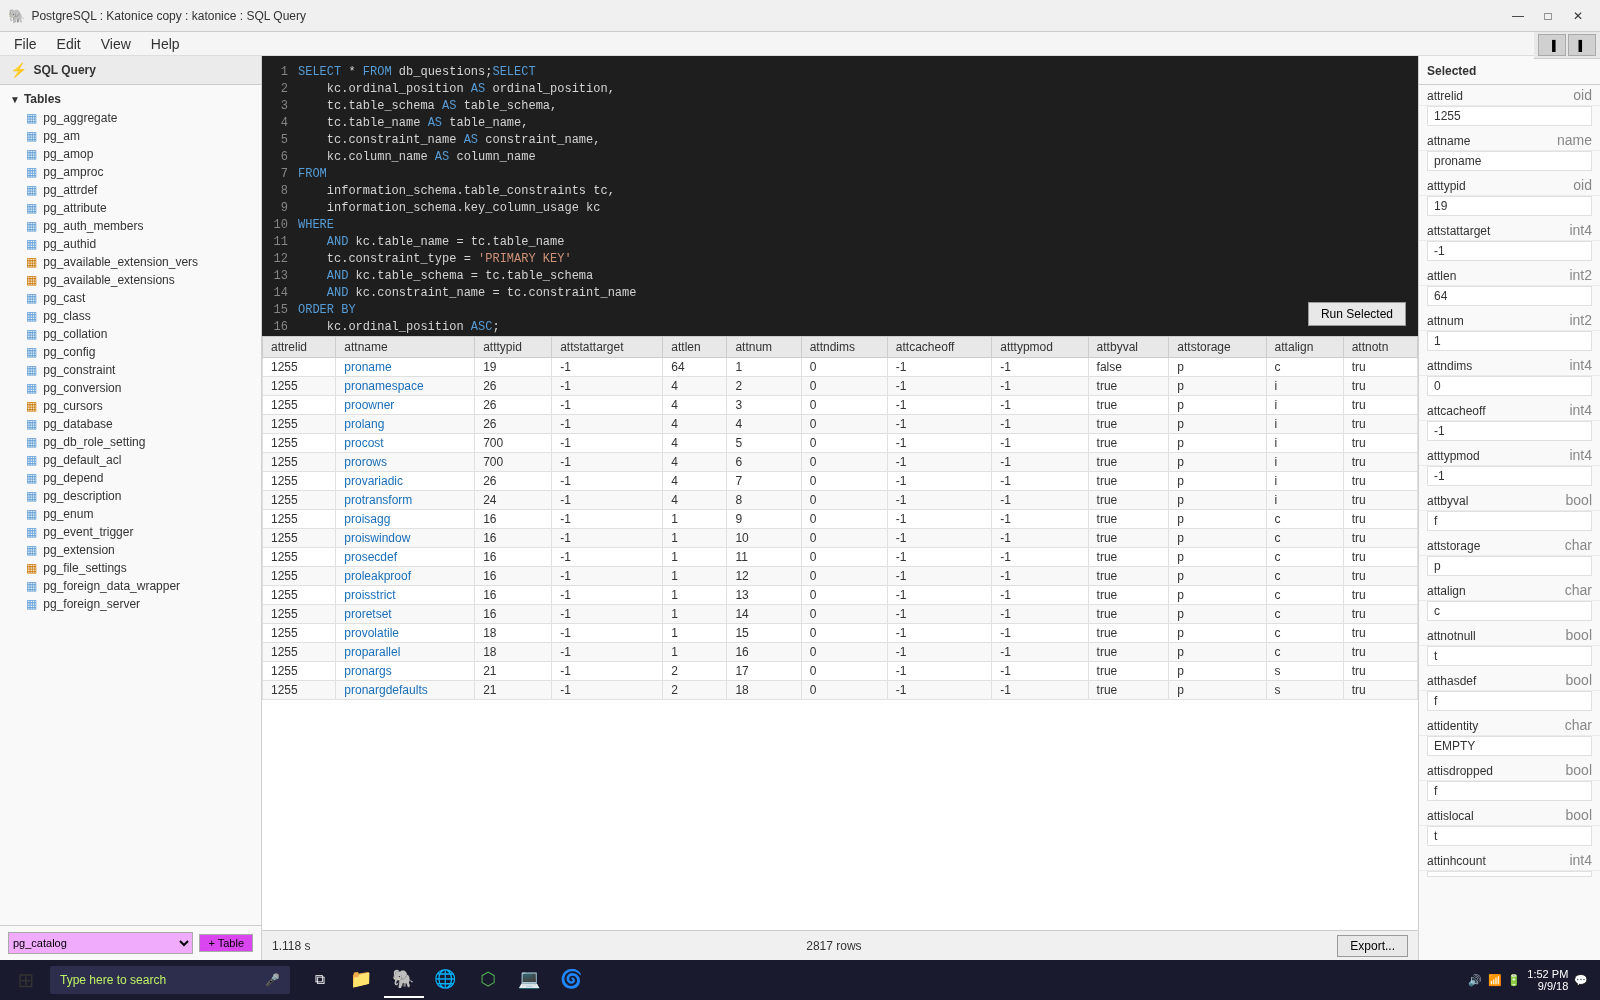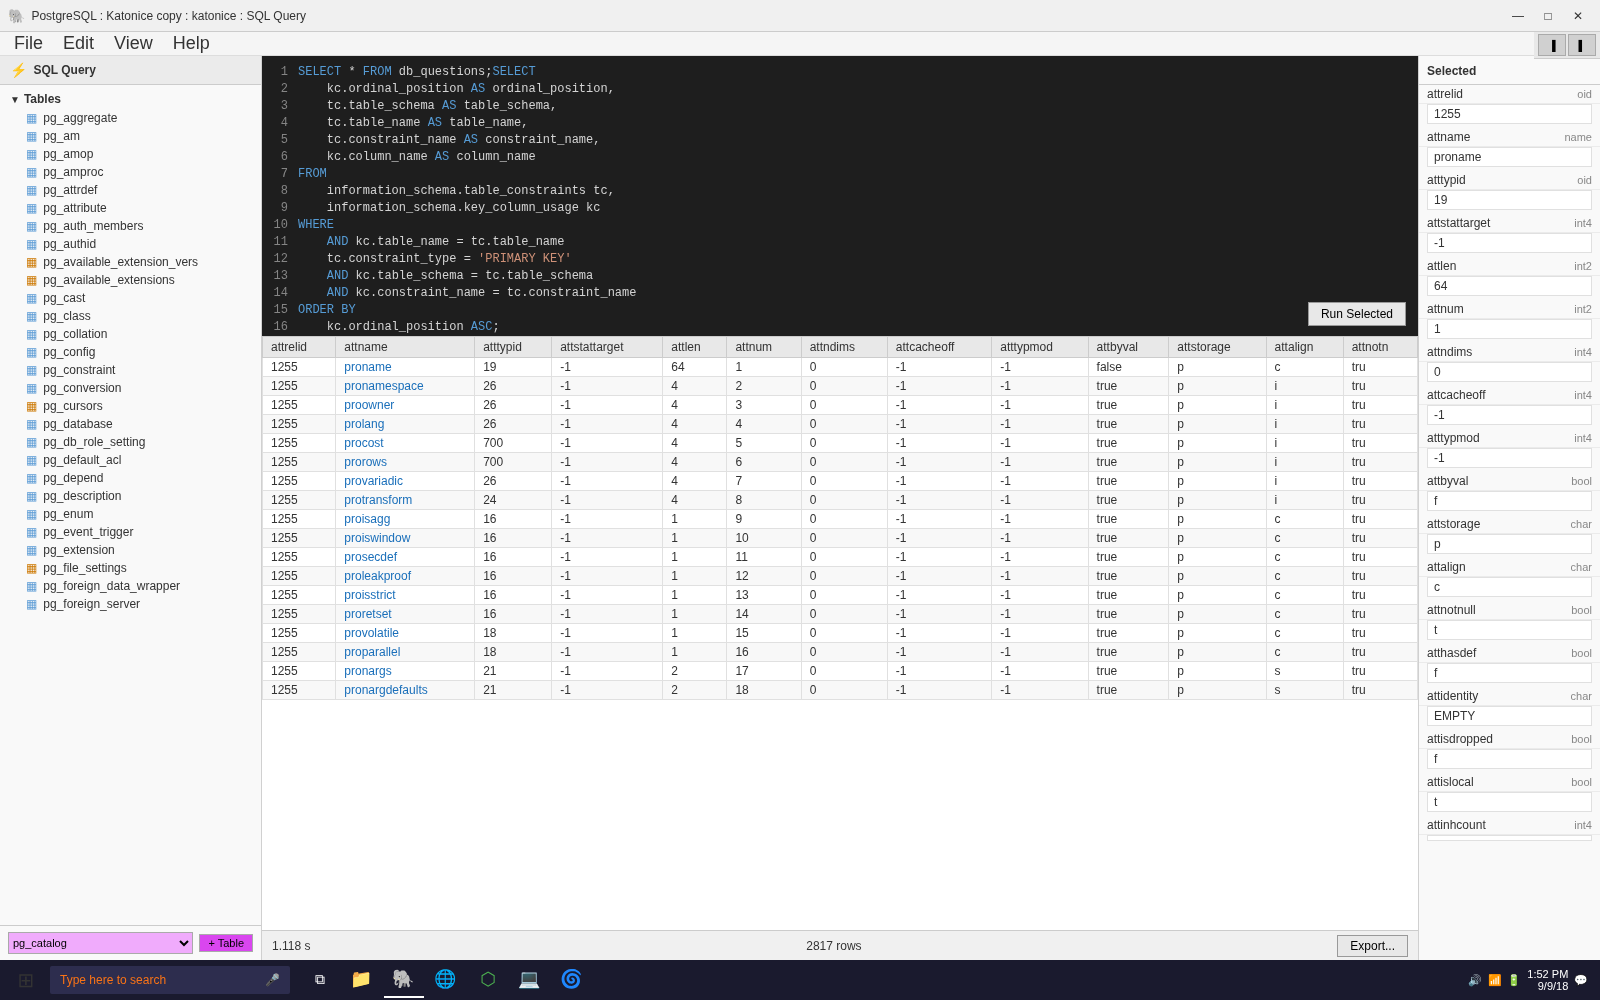--- a/index.html
+++ b/index.html
@@ -30,21 +30,21 @@
       background: #f5f5f5;
       height: 24px;
       display: flex;
       align-items: center;
       padding: 0 4px;
       border-bottom: 1px solid #ddd;
     }
     .menubar-item {
       padding: 2px 10px;
       cursor: pointer;
-      font-size: 18px;
+      font-size: 14px;
     }
 
     
     .app-window {
       background: #f0f0f0;
       width: 1600px;
       height: 1000px;
       display: flex;
       flex-direction: column;
     }
@@ -238,21 +238,21 @@
       padding: 4px 0;
     }
     .prop-row {
       display: flex;
       justify-content: space-between;
       align-items: baseline;
       padding: 2px 8px;
       border-bottom: 1px solid #ebebeb;
     }
     .prop-name { font-size: 12px; color: #333; font-weight: 500; }
-    .prop-type { font-size: 11px; color: #888; }
+    .prop-type { font-size: 14px; color: #888; }
     .prop-value {
       background: #fff;
       border: 1px solid #e0e0e0;
       padding: 2px 6px;
       font-size: 12px;
       margin: 0 8px 4px 8px;
     }
 
     
     .taskbar {
@@ -913,21 +913,21 @@
             <span class="prop-type">int4</span>
           </div>
           <div class="prop-value"></div>
         </div>
     </div>
   </div>
 
   <div class="taskbar">
     <div class="taskbar-start">⊞</div>
     <div class="taskbar-search">
-      <span style="color:#f97316;font-size:12px;">Type here to search</span>
+      <span style="color:#bef264;font-size:12px;">Type here to search</span>
       <span style="margin-left:auto;color:#aaa;">🎤</span>
     </div>
     <div class="taskbar-apps">
       <div class="taskbar-app" style="font-size:14px;color:#fff;">⧉</div>
       <div class="taskbar-app">📁</div>
       <div class="taskbar-app active">🐘</div>
       <div class="taskbar-app">🌐</div>
       <div class="taskbar-app" style="color:#4caf50;">⬡</div>
       <div class="taskbar-app" style="color:#5c9bef;">💻</div>
       <div class="taskbar-app">🌀</div>

